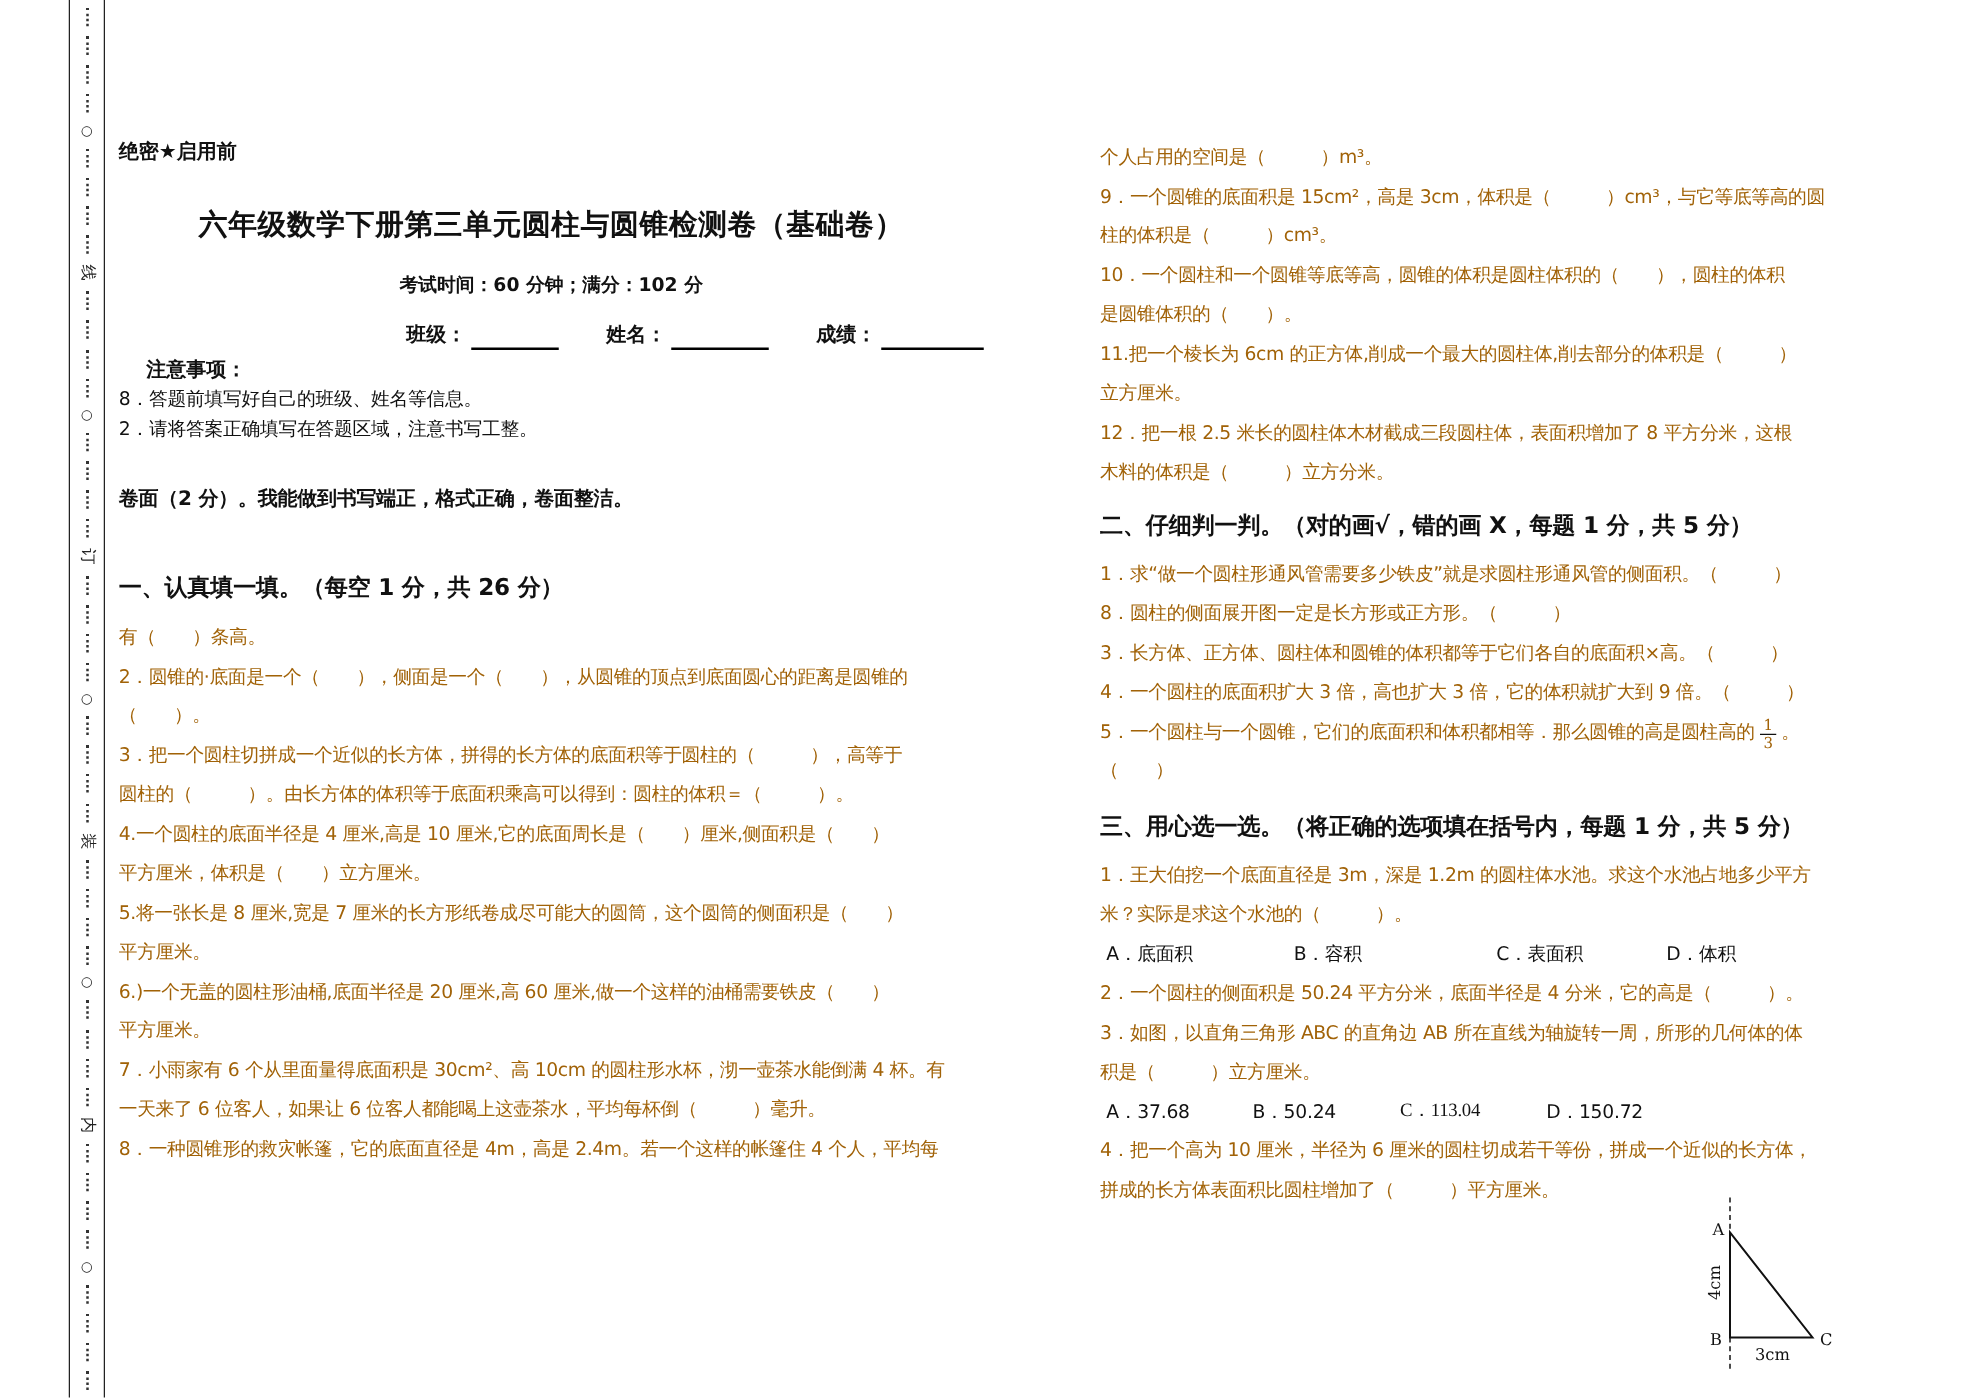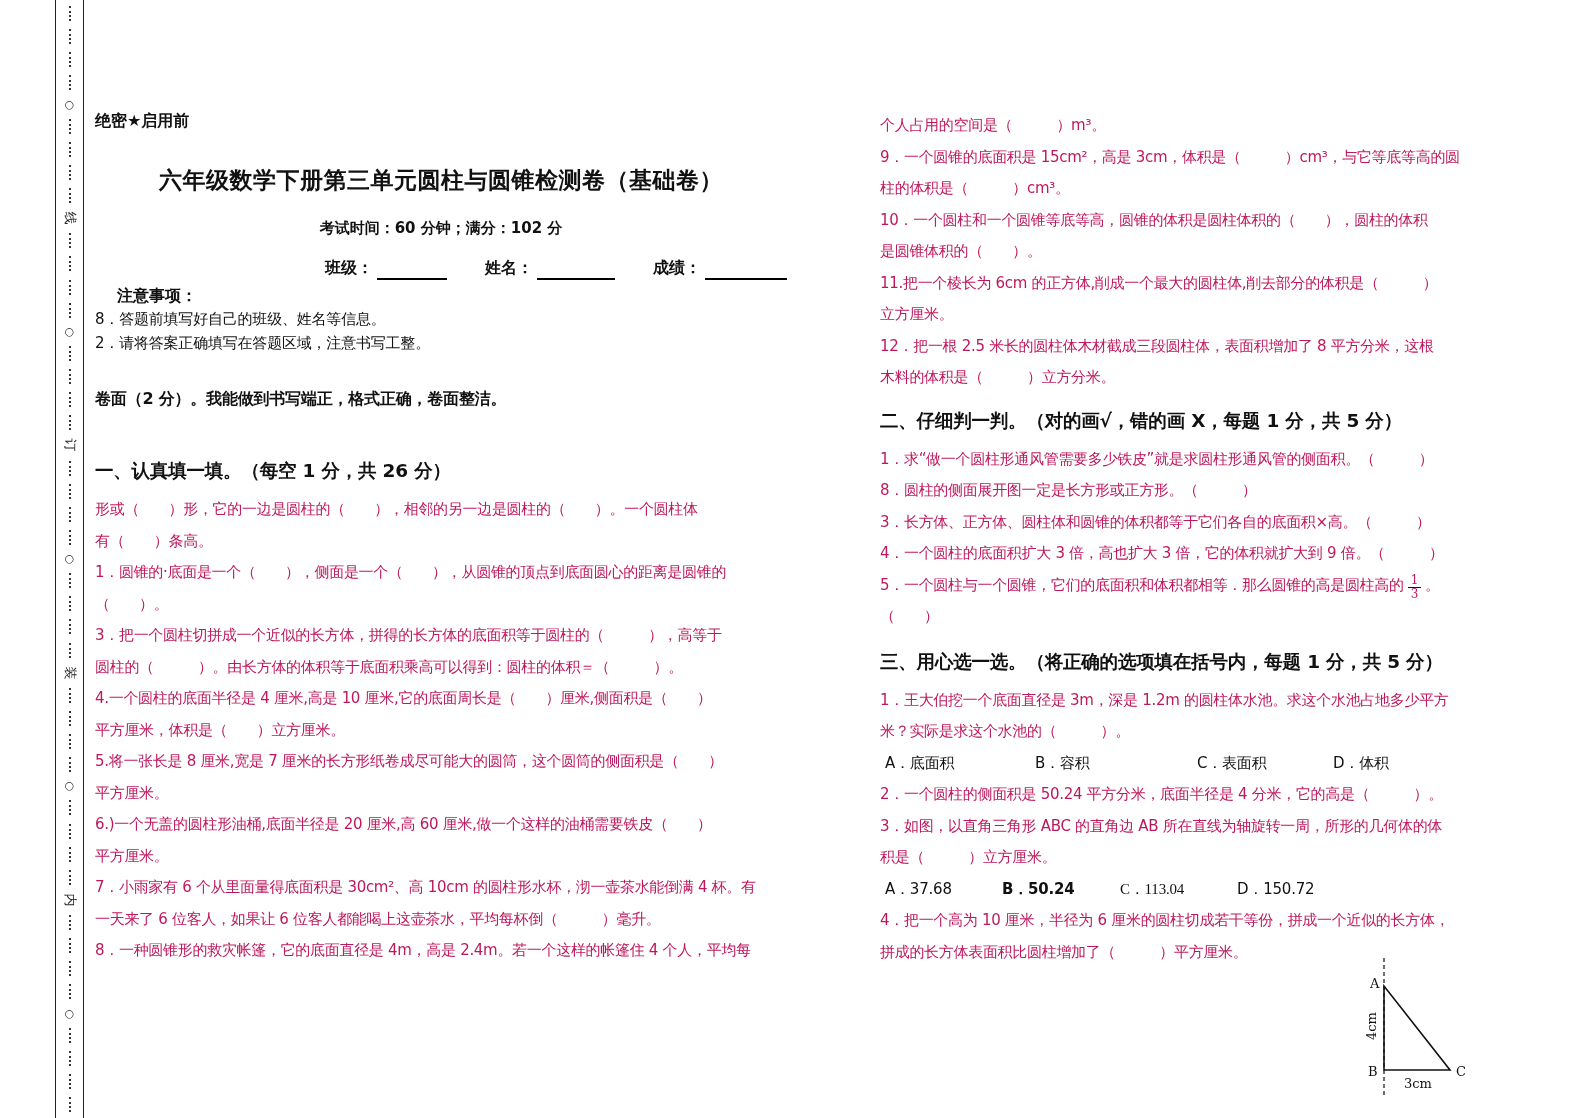--- a/index.html
+++ b/index.html
@@ -25,21 +25,21 @@
   .secret{margin-top:112px;font-weight:700;font-size:16px;line-height:18px;}
   .paper-title{margin-top:34px;text-align:center;font-weight:700;font-size:23px;line-height:32px;letter-spacing:0.5px;white-space:nowrap;}
   .exam-info{margin-top:22px;text-align:center;font-size:15px;line-height:20px;font-weight:600;}
   .fields-row{margin-top:18px;display:flex;justify-content:flex-end;gap:38px;font-size:16px;font-weight:700;line-height:24px;}
   .field-blank{display:inline-block;height:18px;border-bottom:2px solid #000;vertical-align:bottom;margin-left:4px;}
   .blank-1{width:70px;}.blank-2{width:78px;}.blank-3{width:82px;}
   .notice-title{margin-top:5px;padding-left:22px;font-weight:700;font-size:16px;line-height:22px;}
   .notice-line{font-size:15px;line-height:24px;letter-spacing:-0.2px;}
   .paper-note{margin-top:28px;font-weight:700;font-size:16px;line-height:31px;letter-spacing:-0.2px;white-space:nowrap;}
   
-  .tline{line-height:31.5px;font-size:15px;letter-spacing:-0.3px;white-space:nowrap;color:#be185d;}
+  .tline{line-height:31.5px;font-size:15px;letter-spacing:-0.3px;white-space:nowrap;color:#a16207;}
   .tsection{line-height:34px;font-size:18.5px;font-weight:700;margin:10px 0 6px;white-space:nowrap;letter-spacing:-0.2px;}
   .mt-lg{margin-top:40px;}
   .mt-md{margin-top:12px;}
   .tchoices{position:relative;height:31.5px;}
   .choice{position:absolute;top:0;line-height:31.5px;font-size:15px;letter-spacing:-0.2px;white-space:nowrap;}
   .frac{display:inline-block;vertical-align:-8px;text-align:center;font-size:12px;line-height:1.05;margin:0 4px;font-family:"DejaVu Serif","Liberation Serif",serif;}
   .frac .num{display:block;border-bottom:1.5px solid #111;padding:0 3px;}
   .frac .den{display:block;padding:0 3px;}
   
   #triangle-diagram{position:absolute;left:1342px;top:950px;}
@@ -108,23 +108,22 @@
     <span><span>班级：</span><span class="field-blank blank-1"></span></span>
     <span><span>姓名：</span><span class="field-blank blank-2"></span></span>
     <span><span>成绩：</span><span class="field-blank blank-3"></span></span>
   </div>
   <div class="notice-title">注意事项：</div>
   <div class="notice-line">8．答题前填写好自己的班级、姓名等信息。</div>
   <div class="notice-line">2．请将答案正确填写在答题区域，注意书写工整。</div>
   <div class="paper-note">卷面（2 分）。我能做到书写端正，格式正确，卷面整洁。</div>
   <div id="left-lines">
       <div class="tsection mt-lg">一、认真填一填。（每空 1 分，共 26 分）</div>
-      <div class="tline">形或（　　）形，它的一边是圆柱的（　　），相邻的另一边是圆柱的（　　）。一个圆柱体</div>
       <div class="tline">有（　　）条高。</div>
-      <div class="tline">1．圆锥的·底面是一个（　　），侧面是一个（　　），从圆锥的顶点到底面圆心的距离是圆锥的</div>
+      <div class="tline">2．圆锥的·底面是一个（　　），侧面是一个（　　），从圆锥的顶点到底面圆心的距离是圆锥的</div>
       <div class="tline">（　　）。</div>
       <div class="tline">3．把一个圆柱切拼成一个近似的长方体，拼得的长方体的底面积等于圆柱的（　　　），高等于</div>
       <div class="tline">圆柱的（　　　）。由长方体的体积等于底面积乘高可以得到：圆柱的体积＝（　　　）。</div>
       <div class="tline">4.一个圆柱的底面半径是 4 厘米,高是 10 厘米,它的底面周长是（　　）厘米,侧面积是（　　）</div>
       <div class="tline">平方厘米，体积是（　　）立方厘米。</div>
       <div class="tline">5.将一张长是 8 厘米,宽是 7 厘米的长方形纸卷成尽可能大的圆筒，这个圆筒的侧面积是（　　）</div>
       <div class="tline">平方厘米。</div>
       <div class="tline">6.)一个无盖的圆柱形油桶,底面半径是 20 厘米,高 60 厘米,做一个这样的油桶需要铁皮（　　）</div>
       <div class="tline">平方厘米。</div>
       <div class="tline">7．小雨家有 6 个从里面量得底面积是 30cm²、高 10cm 的圆柱形水杯，沏一壶茶水能倒满 4 杯。有</div>
@@ -157,21 +156,21 @@
       <span class="choice" style="left: 5px;">A．底面积</span>
       <span class="choice" style="left: 155px;">B．容积</span>
       <span class="choice" style="left: 317px;">C．表面积</span>
       <span class="choice" style="left: 453px;">D．体积</span>
     </div>
     <div class="tline">2．一个圆柱的侧面积是 50.24 平方分米，底面半径是 4 分米，它的高是（　　　）。</div>
     <div class="tline">3．如图，以直角三角形 ABC 的直角边 AB 所在直线为轴旋转一周，所形的几何体的体</div>
     <div class="tline">积是（　　　）立方厘米。</div>
     <div class="tchoices">
       <span class="choice" style="left: 5px;">A．37.68</span>
-      <span class="choice" style="left: 122px; font-weight: bold;">B．50.24</span>
+      <span class="choice" style="left: 122px;">B．50.24</span>
       <span class="choice" style="left: 240px; font-family: Liberation Serif, serif;">C．113.04</span>
       <span class="choice" style="left: 357px;">D．150.72</span>
     </div>
     <div class="tline">4．把一个高为 10 厘米，半径为 6 厘米的圆柱切成若干等份，拼成一个近似的长方体，</div>
     <div class="tline">拼成的长方体表面积比圆柱增加了（　　　）平方厘米。</div>
   </div>
 
 <svg id="triangle-diagram" width="150" height="155" viewBox="0 0 150 155">
   <line x1="42" y1="8" x2="42" y2="146" stroke="#222" stroke-width="1.3" stroke-dasharray="4,3"></line>
   <polygon points="42,36 42,120 108,120" fill="none" stroke="#111" stroke-width="1.6"></polygon>

